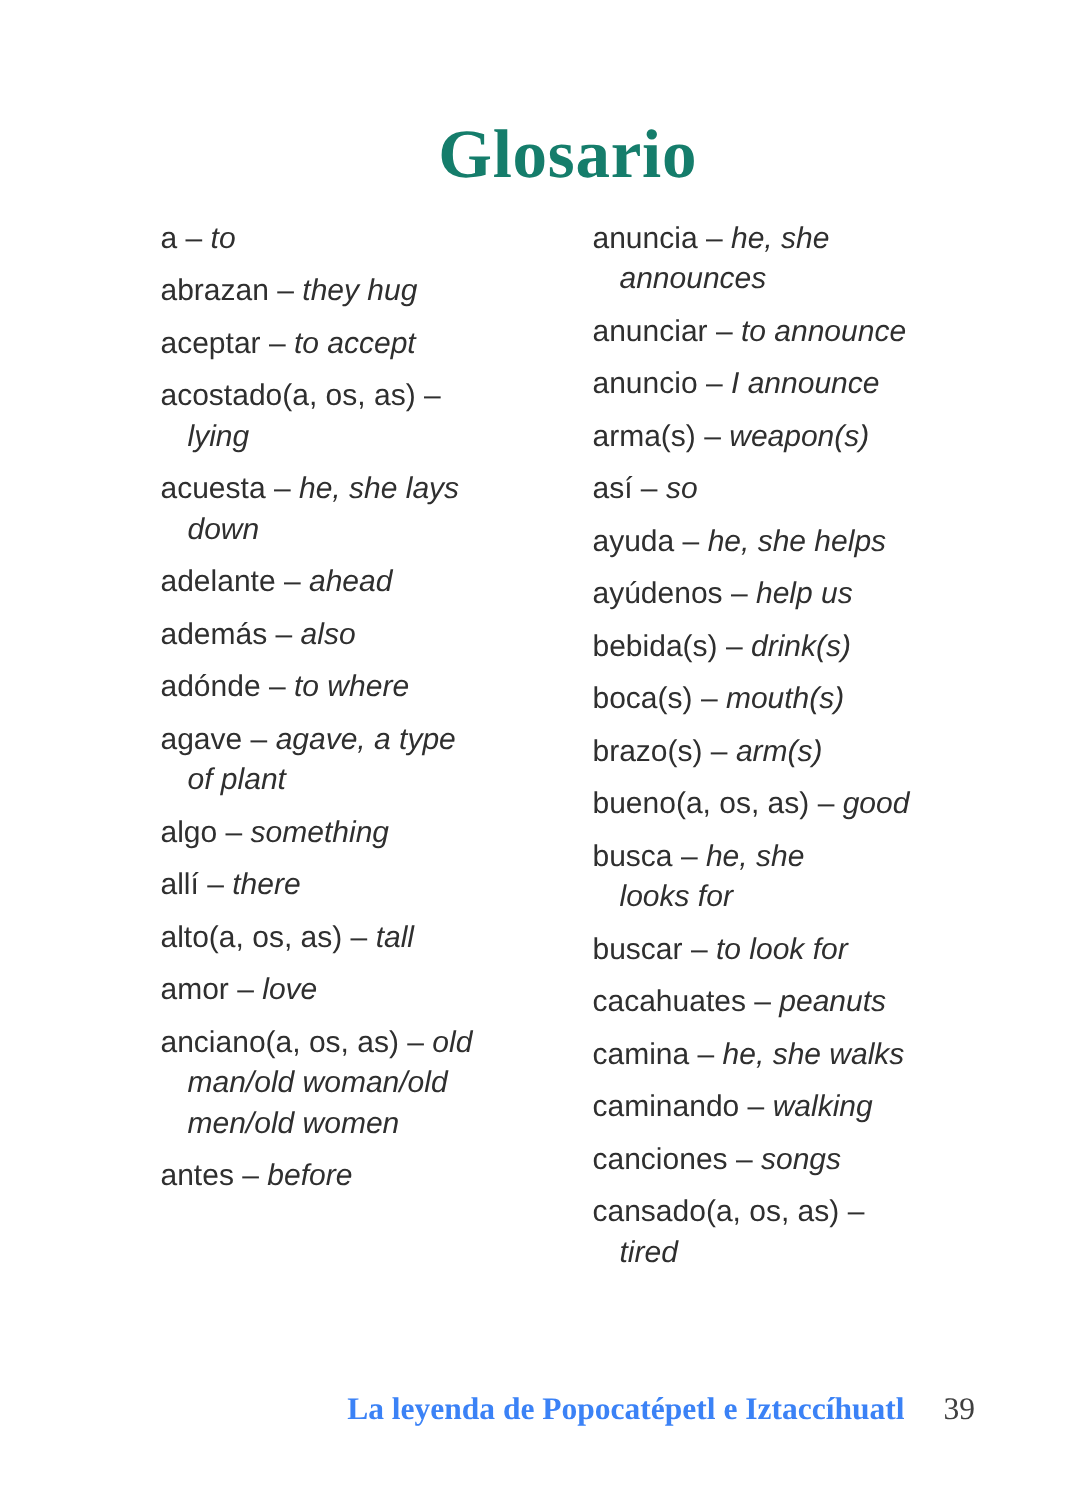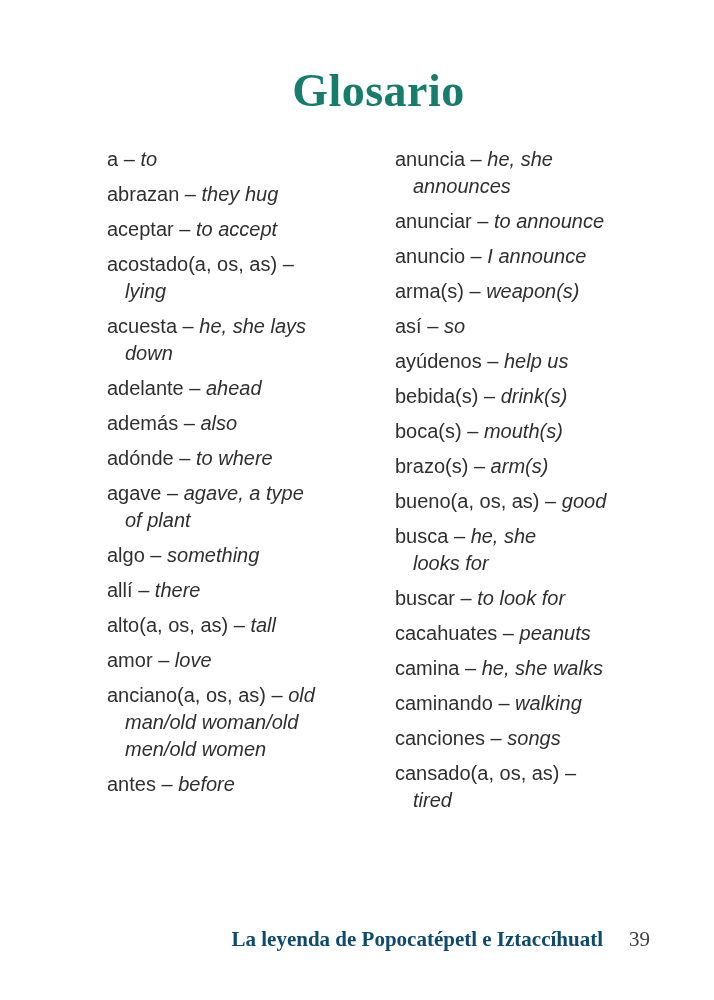--- a/index.html
+++ b/index.html
@@ -13,21 +13,21 @@
     height: 1000px;
     background: #ffffff;
     overflow: hidden;
     font-family: "Liberation Sans", sans-serif;
   }
   .page-title {
     position: absolute;
     top: 66px;
     left: 107px;
     right: 64px;
-    margin: 0;
+    margin: 12px;
     text-align: center;
     font-family: "Liberation Serif", serif;
     font-weight: bold;
     font-size: 46px;
     line-height: 1.1;
     color: #157d6b;
     letter-spacing: 0.5px;
   }
   .columns {
     position: absolute;
@@ -63,21 +63,21 @@
   .footer {
     position: absolute;
     top: 926px;
     right: 64px;
     font-family: "Liberation Serif", serif;
     font-size: 21px;
     line-height: 26px;
     white-space: nowrap;
   }
   .footer .book-title {
-    color: #0c4a6e;
+    color: #3b82f6;
     font-weight: bold;
   }
   .footer .page-number {
     color: #3f3f3f;
     font-weight: normal;
     margin-left: 26px;
     margin-top: 20px;
   }
 </style>
 </head>
@@ -110,20 +110,21 @@
 men/old women</span></div>
         <div class="entry"><span class="term">antes</span><span class="dash"> – </span><span class="translation">before</span></div>
       </div>
     <div class="glossary-column col-right">
         <div class="entry"><span class="term">anuncia</span><span class="dash"> – </span><span class="translation">he, she
 announces</span></div>
         <div class="entry"><span class="term">anunciar</span><span class="dash"> – </span><span class="translation">to announce</span></div>
         <div class="entry"><span class="term">anuncio</span><span class="dash"> – </span><span class="translation">I announce</span></div>
         <div class="entry"><span class="term">arma(s)</span><span class="dash"> – </span><span class="translation">weapon(s)</span></div>
         <div class="entry"><span class="term">así</span><span class="dash"> – </span><span class="translation">so</span></div>
+        <div class="entry"><span class="term">ayuda</span><span class="dash"> – </span><span class="translation">he, she helps</span></div>
         <div class="entry"><span class="term">ayúdenos</span><span class="dash"> – </span><span class="translation">help us</span></div>
         <div class="entry"><span class="term">bebida(s)</span><span class="dash"> – </span><span class="translation">drink(s)</span></div>
         <div class="entry"><span class="term">boca(s)</span><span class="dash"> – </span><span class="translation">mouth(s)</span></div>
         <div class="entry"><span class="term">brazo(s)</span><span class="dash"> – </span><span class="translation">arm(s)</span></div>
         <div class="entry"><span class="term">bueno(a, os, as)</span><span class="dash"> – </span><span class="translation">good</span></div>
         <div class="entry"><span class="term">busca</span><span class="dash"> – </span><span class="translation">he, she
 looks for</span></div>
         <div class="entry"><span class="term">buscar</span><span class="dash"> – </span><span class="translation">to look for</span></div>
         <div class="entry"><span class="term">cacahuates</span><span class="dash"> – </span><span class="translation">peanuts</span></div>
         <div class="entry"><span class="term">camina</span><span class="dash"> – </span><span class="translation">he, she walks</span></div>

